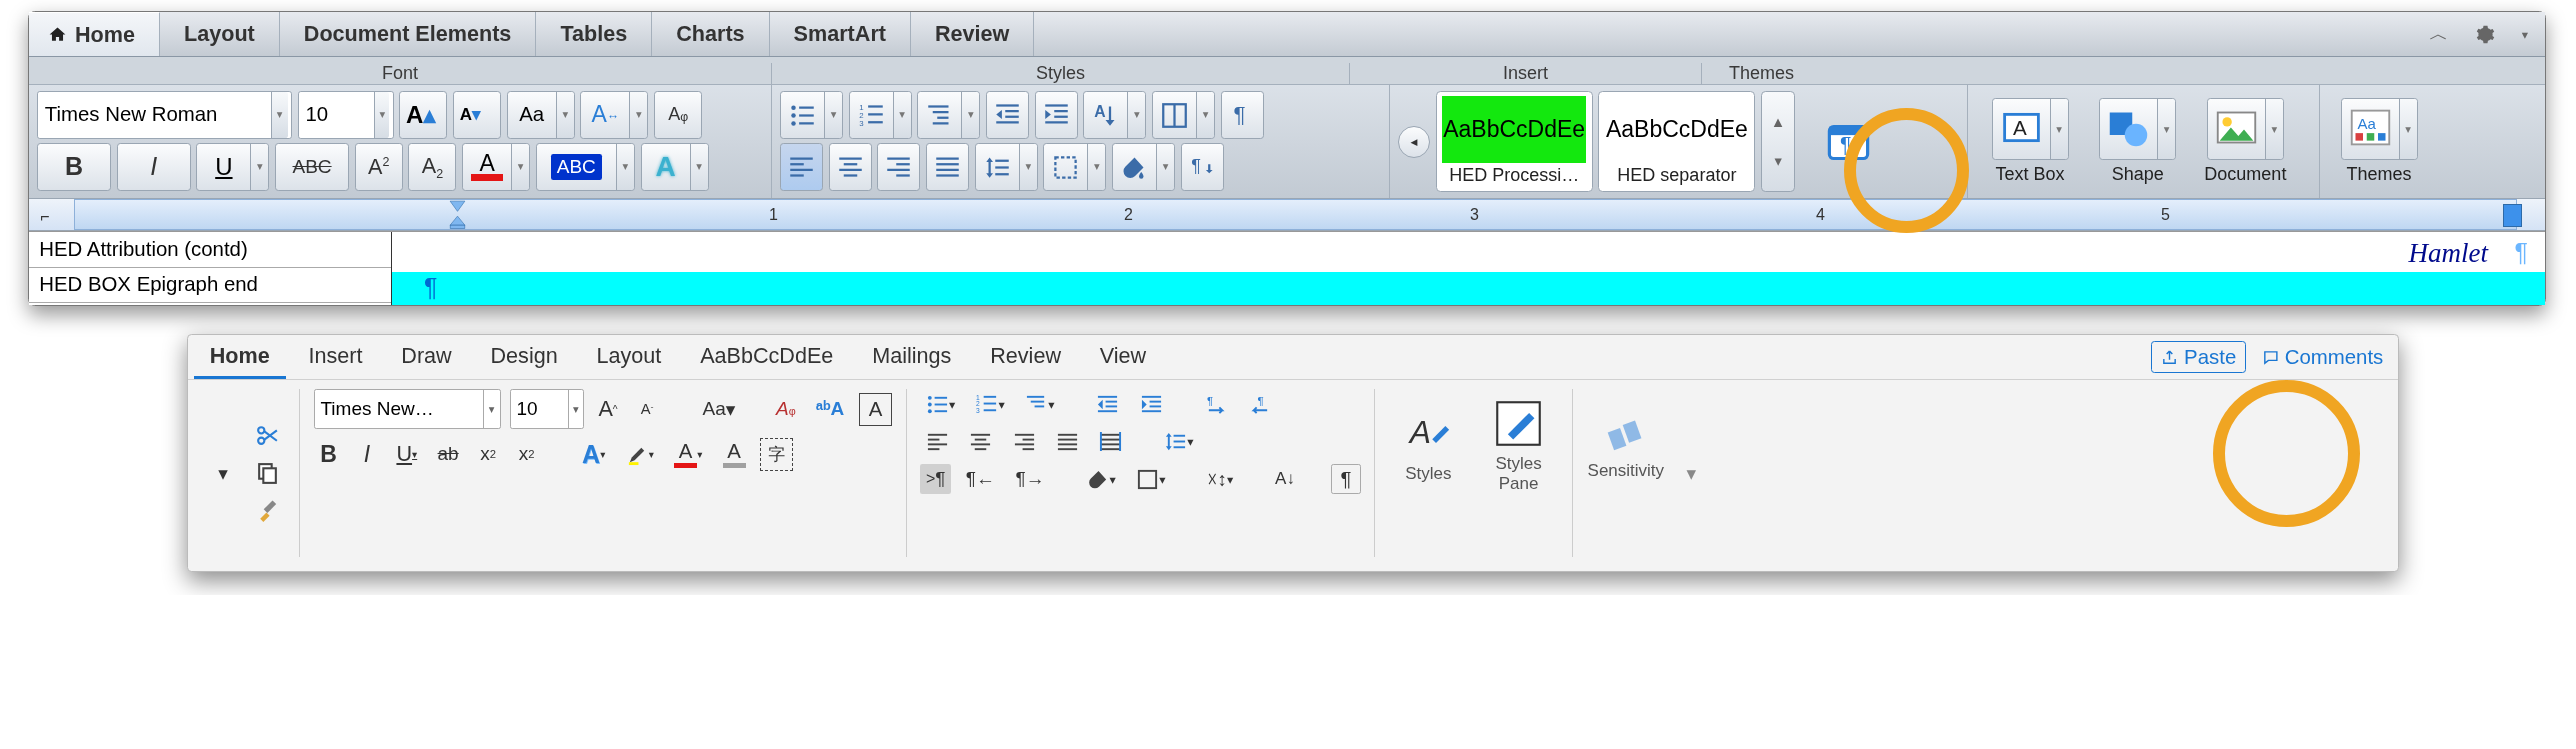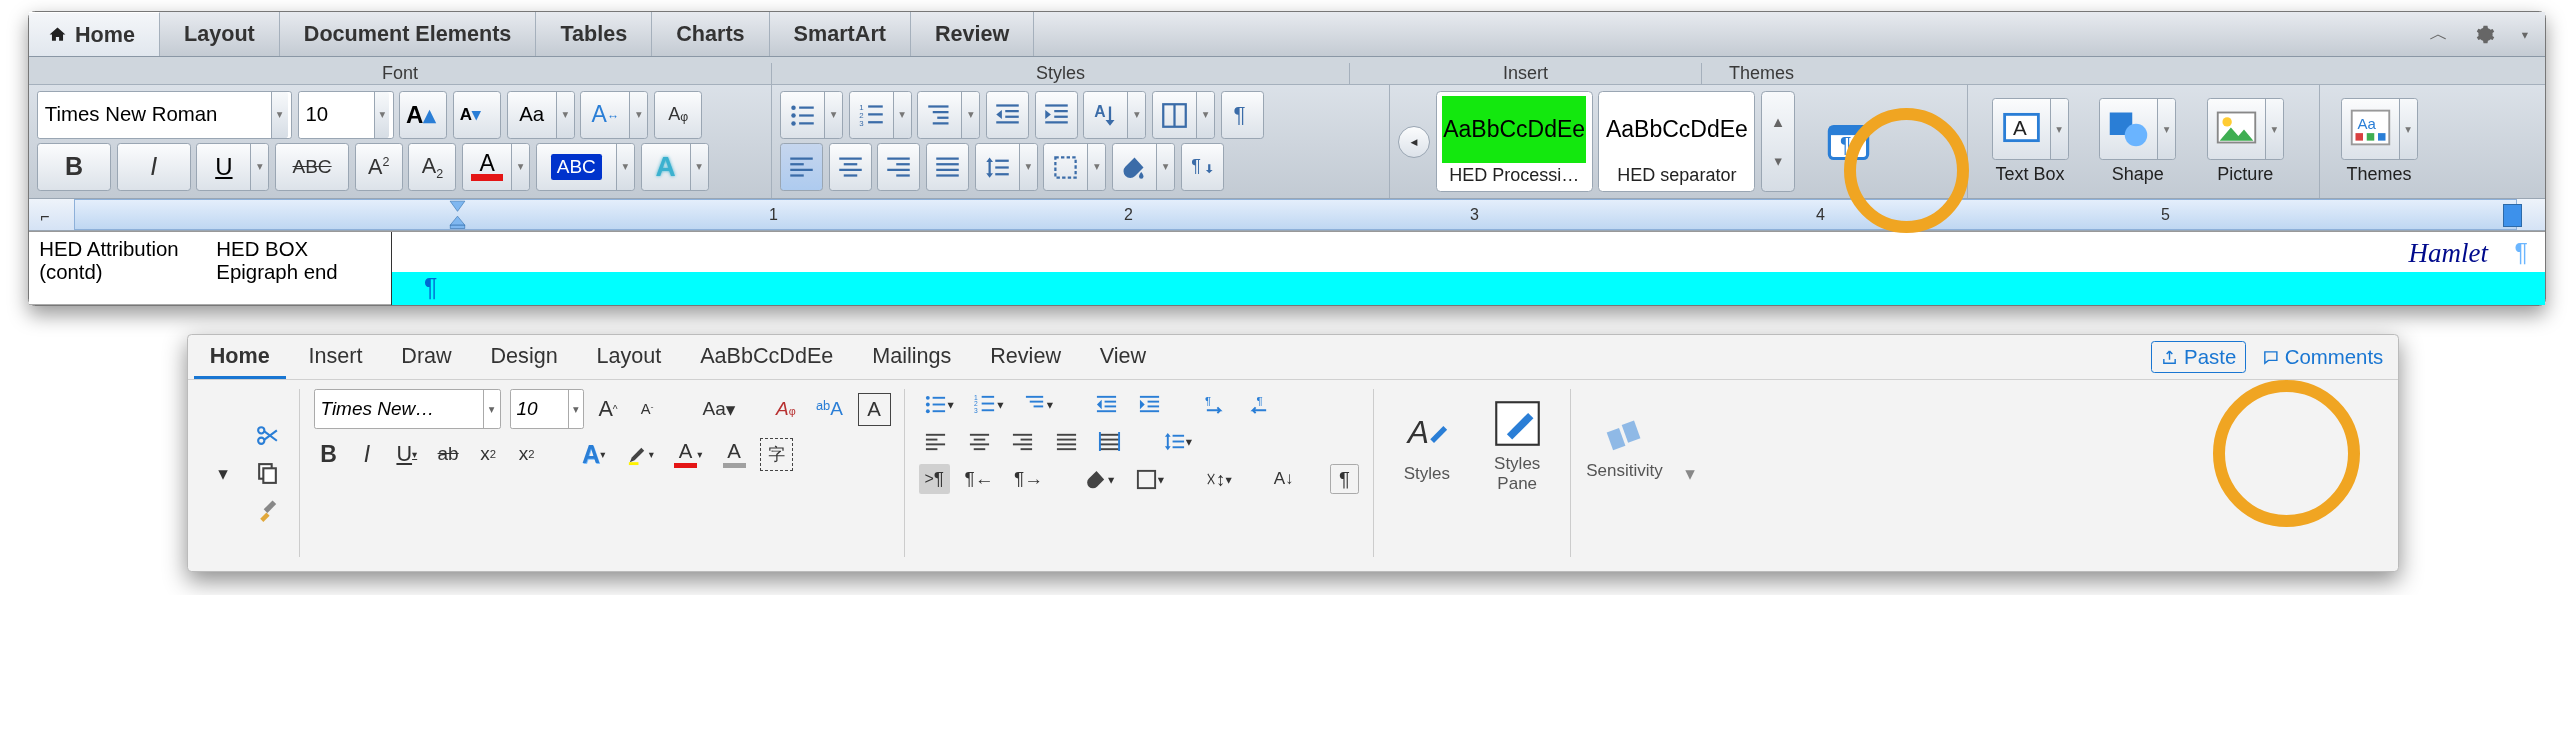--- a/index.html
+++ b/index.html
@@ -74,21 +74,21 @@
   .ruler{height:33px;background:linear-gradient(#eef3fa,#d5e3f5);border-top:0.6px solid #9aa6b3;border-bottom:0.6px solid #9aa6b3;
          position:relative;display:flex;align-items:center;font-size:16px;color:#333;}
   .ruler .num{position:absolute;top:6.8px;}
   .indent-top, .indent-bot{position:absolute;left:420px;}
   .indent-top{top:1.1px;}
   .indent-bot{bottom:1.1px;}
   .margin-marker{position:absolute;right:23px;top:4.5px;width:19px;height:23px;background:#3d91eb;border:0.6px solid #2d6aa8;}
 
   
   .docarea{display:flex;height:74px;background:#fff;border-top:0.6px solid #999;}
-  .stylepanel{width:363px;border-right:1.1px solid #333;display:flex;flex-direction:row;}
+  .stylepanel{width:363px;border-right:1.1px solid #333;display:flex;flex-direction:column;}
   .stylepanel .row{padding:5.7px 10.2px;font-size:20.4px;color:#000;border-bottom:0.6px solid #aaa;}
   .page{flex:1;position:relative;}
   .page .running-head{position:absolute;right:57px;top:5.7px;font-family:"Times New Roman",serif;font-style:italic;
                        font-size:27px;color:#000a8c;}
   .page .pilcrow-head{position:absolute;right:17px;top:5.7px;font-size:25px;color:#6bb6ff;}
   .cyanbar{position:absolute;left:0;right:0;bottom:0;height:33px;background:#00ffff;}
   .cyanbar span{position:absolute;left:32px;top:1.1px;font-size:25px;color:#006ad1;}
 
   
   .circle-ann{position:absolute;width:125px;height:125px;border:12.5px solid #f0a522;border-radius:50%;pointer-events:none;z-index:5;}
@@ -106,21 +106,21 @@
   .rib19{display:flex;height:181px;padding:9px 6.8px 4.5px;}
   .g19{border-right:0.6px solid #ccc;padding:0 13.6px;display:flex;gap:11.3px;}
   .g19:last-child{border-right:none;}
   .vcol{display:flex;flex-direction:column;align-items:center;justify-content:center;gap:3.4px;}
   .caption{font-size:17px;color:#555;text-align:center;}
   .big19{width:79px;height:113px;display:flex;flex-direction:column;align-items:center;justify-content:center;gap:4.5px;}
   .row19{display:flex;gap:9px;align-items:center;}
   .col19{display:flex;flex-direction:column;gap:8px;}
   .b19{padding:2.3px 5.7px;display:flex;align-items:center;justify-content:center;color:#333;font-size:19px;min-width:29.5px;min-height:29.5px;}
   .sel19{border:0.6px solid #aaa;background:#fff;border-radius:2.3px;height:40px;display:flex;align-items:center;}
-  .sel19 input{border:none;outline:none;font-size:19px;padding:0 5.7px;width:100%;background:transparent;font-style:italic;}
+  .sel19 input{border:none;outline:none;font-size:19px;padding:0 5.7px;width:100%;background:transparent;}
   .sel19 .dd{border-left:0.6px solid #aaa;width:19px;height:100%;display:flex;align-items:center;justify-content:center;color:#666;border-radius:0;background:transparent;}
   .bord19{border:1.1px solid #444;width:33px;height:33px;display:flex;align-items:center;justify-content:center;font-size:20.4px;}
   .pill{background:#d0d0d0;border-radius:2.3px;}
   .shade{color:#888;}
   svg{display:block;}
 </style>
 </head>
 <body>
 
 <div class="win2011">
@@ -502,21 +502,21 @@
         <div class="split" style="height:62px">
             <div class="main bigicon">
               <svg width="45" height="45" viewBox="0 0 48 48">
                 <rect x="4" y="8" width="40" height="32" fill="#fff" stroke="#888" stroke-width="2"></rect>
                 <circle cx="14" cy="18" r="5" fill="#ffcc33"></circle>
                 <path d="M6 38l12-14 8 9 6-7 10 12z" fill="#3fae52"></path>
               </svg>
             </div>
             <div class="dd">▾</div>
           </div>
-        <div class="lbl">Picture</div>
+        <div class="lbl">Document</div>
       </div>
     </div>
 
     <div class="grp" style="width:119px">
       <div class="bigbtn" style="width:102px">
         <div class="split" style="height:62px">
             <div class="main bigicon">
               <svg width="45" height="45" viewBox="0 0 48 48">
                 <rect x="4" y="6" width="40" height="36" fill="#fff" stroke="#999" stroke-width="2"></rect>
                 <text x="10" y="26" font-size="16" fill="#2a7ed6">Aa</text>
@@ -658,21 +658,21 @@
               <sup style="font-size:8px">ˇ</sup>
             </span>
           <span style="width:17px"></span>
           <span class="b19"><span>Aa</span> ▾</span>
           <span style="width:11.3px"></span>
           <span class="b19">
               <span style="font-style:italic;color:#b73030">A</span>
               <sub style="color:#b73030">ᵩ</sub>
             </span>
           <span class="b19">
-              <span style="color:#2a7ed6;font-weight:normal">ᵃᵇA</span>
+              <span style="color:#2a7ed6;font-weight:bold">ᵃᵇA</span>
             </span>
           <span class="b19 bord19">
               <span>A</span>
             </span>
         </div>
         <div class="row19">
           <span class="b19" style="font-weight:bold;font-size:23px">
               <span>B</span>
             </span>
           <span class="b19" style="font-style:italic;font-family:'Times New Roman';font-size:23px">

